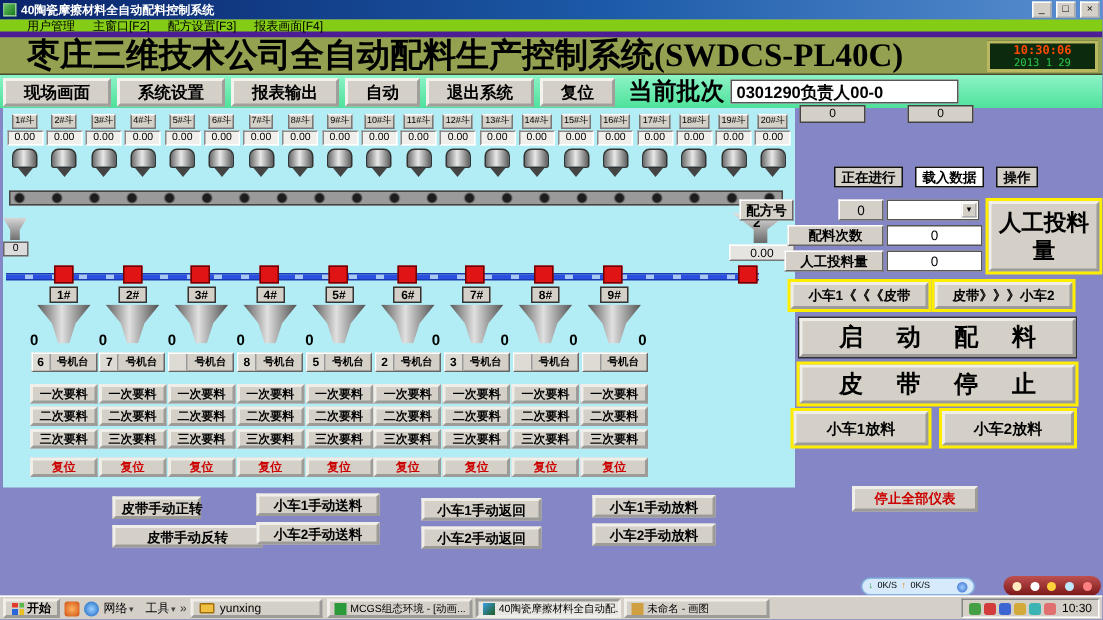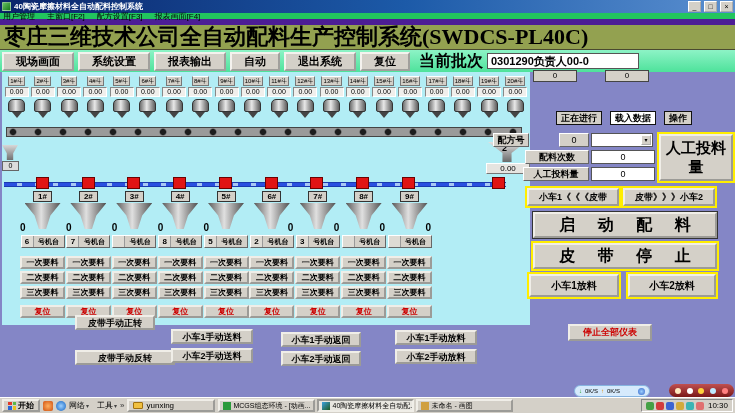--- a/index.html
+++ b/index.html
@@ -5,26 +5,26 @@
   *{box-sizing:border-box;margin:0;padding:0}
   html,body{width:735px;height:413px;overflow:hidden}
   body{position:relative;font-family:"Liberation Sans","DejaVu Sans",sans-serif;background:#8486c6;color:#000}
   button{font-family:inherit;color:#000;cursor:pointer}
 
   
   #titlebar{position:absolute;left:0;top:0;width:735px;height:13px;background:linear-gradient(90deg,#0a246a,#1c5aa8 55%,#5a8fd0);display:flex;align-items:center;gap:3px;padding:0 2px}
   .win-icon{width:9px;height:9px;background:linear-gradient(135deg,#63c063,#1a7a1a);border:1px solid rgba(255,255,255,.4);flex:none}
   #window-title{color:#fff;font-size:8px;font-weight:bold;flex:1;white-space:nowrap;overflow:hidden}
   .winctl{width:13px;height:11px;background:#d4d0c8;border:1px outset #fff;font-size:7px;line-height:8px;text-align:center;flex:none}
-  #menubar{position:absolute;top:13px;width:735px;height:12px;background:#22c55e;border-bottom:6px solid #4c1d95;display:flex;align-items:center;gap:12px;padding:0 3px;font-size:8px}
+  #menubar{position:absolute;top:13px;width:735px;height:12px;background:#84cc16;border-bottom:4px solid #4c1d95;display:flex;align-items:center;gap:12px;padding:0 18px;font-size:8px}
   .menu-item{white-space:nowrap}
 
   
   #banner{position:absolute;top:25px;width:735px;height:25px;background:#93a150;display:flex;align-items:center;border-bottom:1px solid #4a4a30}
-  #banner-title{font-family:"Liberation Serif","DejaVu Serif",serif;font-weight:bold;font-size:22px;white-space:nowrap;padding-left:4px;flex:1}
+  #banner-title{font-family:"Liberation Serif","DejaVu Serif",serif;font-weight:bold;font-size:22px;white-space:nowrap;padding-left:18px;flex:1}
   #clock{width:74px;height:21px;margin-right:3px;background:#0c2a0e;border:2px solid #b9b760;display:flex;flex-direction:column;justify-content:center;align-items:center;font-family:"DejaVu Sans Mono",monospace;flex:none}
   #clock-time{color:#ff4a00;font-size:8px;font-weight:bold;line-height:9px}
   #clock-date{color:#2ec84e;font-size:7px;line-height:8px}
 
   
   #navrow{position:absolute;top:50px;width:735px;height:22px;background:linear-gradient(#8df3c6,#4ee29b);display:flex;align-items:center;gap:4px;padding:0 2px}
   .nav-btn{height:19px;padding:0 12px;background:#d4d0c8;border:2px outset #f4f2ee;font-size:11px;font-weight:bold;white-space:nowrap}
   #batch-label{font-size:16px;font-weight:bold;margin-left:5px;white-space:nowrap}
   #batch-input{width:152px;height:16px;border:1px solid #555;background:#fff;font-size:11px;font-weight:bold;padding:0 3px;font-family:inherit}
 
@@ -81,21 +81,21 @@
   #cart1-belt{left:527px;top:188px;width:92px;height:18px;font-size:9px}
   #belt-cart2{left:623px;top:188px;width:92px;height:18px;font-size:9px}
   #start-batching{left:533px;top:212px;width:184px;height:26px;font-size:16px;word-spacing:18px;box-shadow:0 0 0 1px #333}
   #belt-stop{left:533px;top:243px;width:184px;height:26px;font-size:16px;word-spacing:18px}
   #cart1-discharge{left:529px;top:274px;width:90px;height:23px;font-size:10px}
   #cart2-discharge{left:628px;top:274px;width:88px;height:23px;font-size:10px}
   #stop-all{left:568px;top:324px;width:84px;height:17px;font-size:9px;color:#cc0000}
 
   
   .manual-btn{position:absolute;height:15px;background:#d4d0c8;border:2px outset #f0eee8;font-size:9px;font-weight:bold;padding:0 4px;white-space:nowrap}
-  #belt-fwd{left:75px;top:315px;width:80px}
+  #belt-fwd{left:75px;top:331px;width:59px}
   #belt-rev{left:75px;top:350px;width:100px}
   #cart1-send{left:171px;top:329px;width:82px}
   #cart2-send{left:171px;top:348px;width:82px}
   #cart1-return{left:281px;top:332px;width:80px}
   #cart2-return{left:281px;top:351px;width:80px}
   #cart1-drop{left:395px;top:330px;width:82px}
   #cart2-drop{left:395px;top:349px;width:82px}
 
   
   #net-widget{position:absolute;left:574px;top:385px;width:76px;height:12px;background:#d6eafc;border:1px solid #86b4e0;border-radius:6px;display:flex;align-items:center;gap:2px;padding:0 4px;font-size:6px}
@@ -144,20 +144,24 @@
     <span id="menu-items" style="display:flex;gap:12px">
       <span class="menu-item">用户管理</span>
       <span class="menu-item">主窗口[F2]</span>
       <span class="menu-item">配方设置[F3]</span>
       <span class="menu-item">报表画面[F4]</span>
     </span>
   </div>
 
 <div id="banner">
   <span id="banner-title">枣庄三维技术公司全自动配料生产控制系统(SWDCS-PL40C)</span>
+  <div id="clock">
+    <span id="clock-time">10:30:06</span>
+    <span id="clock-date">2013 1 29</span>
+  </div>
 </div>
 
 <div id="navrow">
   <span id="nav-buttons" style="display:flex;gap:4px">
       <button class="nav-btn">现场画面</button>
       <button class="nav-btn">系统设置</button>
       <button class="nav-btn">报表输出</button>
       <button class="nav-btn">自动</button>
       <button class="nav-btn">退出系统</button>
       <button class="nav-btn">复位</button>

